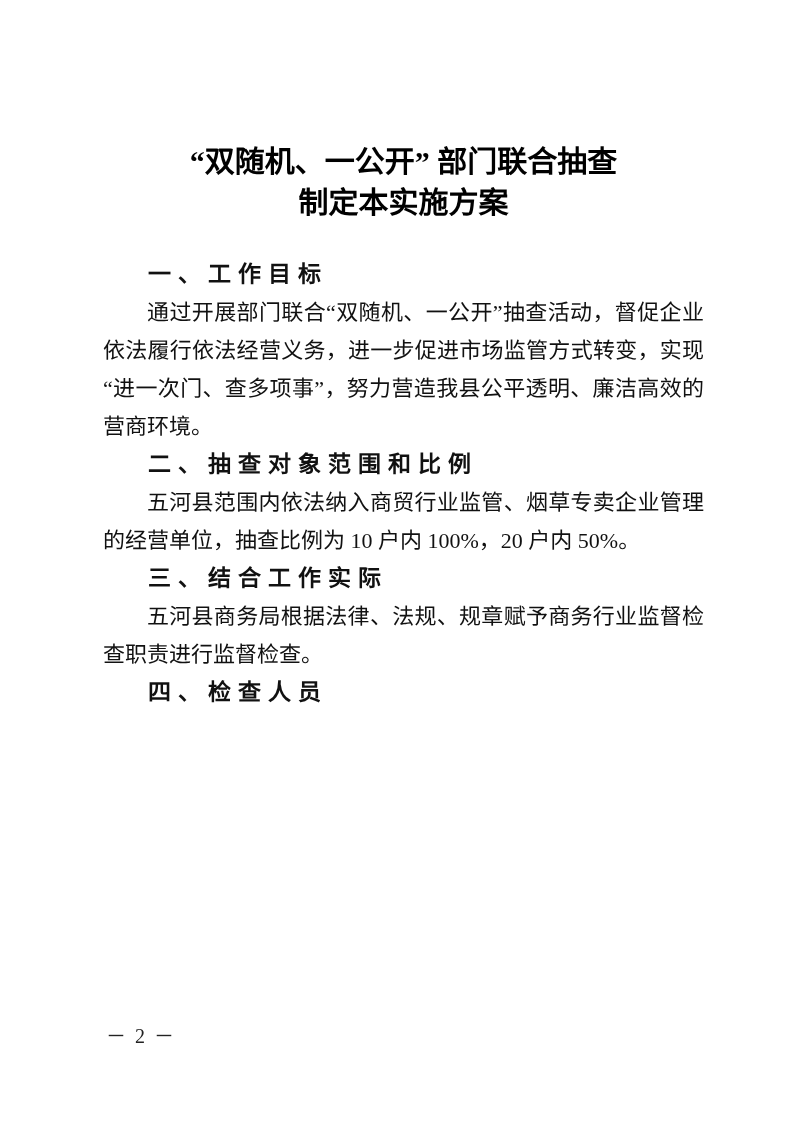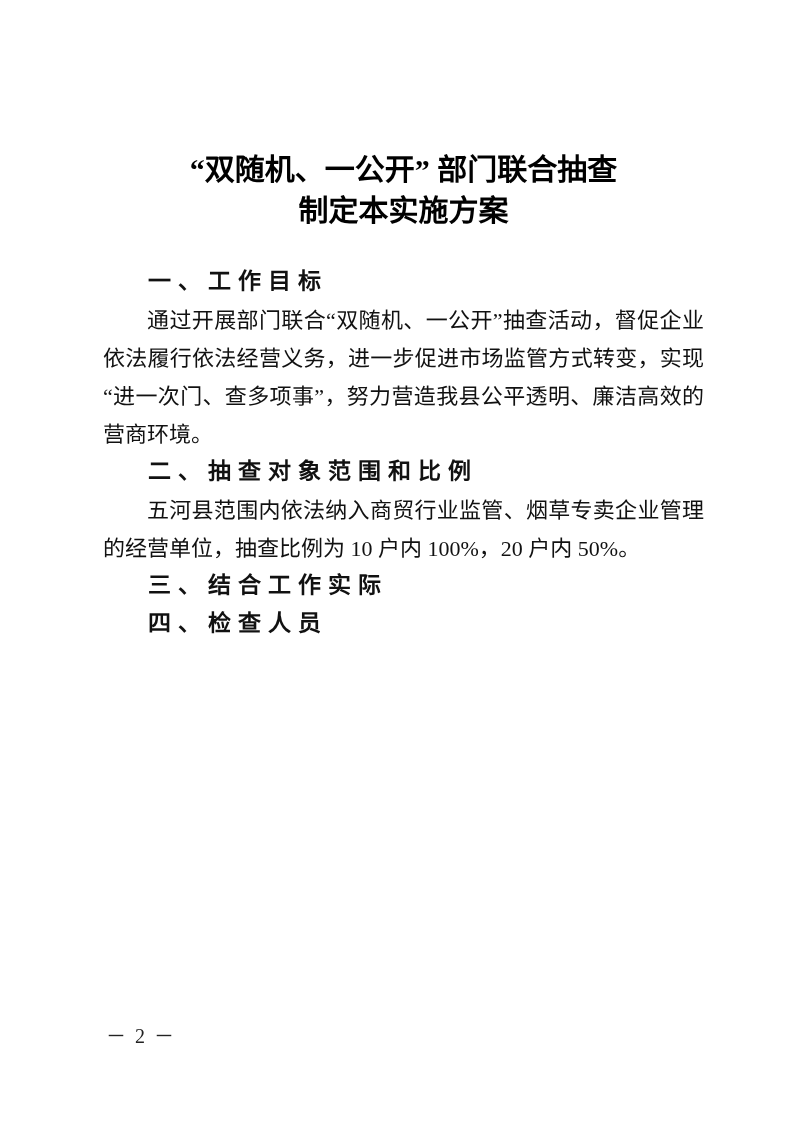--- a/index.html
+++ b/index.html
@@ -15,21 +15,21 @@
     overflow: hidden;
     color: #111111;
   }
   .content {
     position: absolute;
     left: 103px;
     top: 141px;
     width: 601px;
   }
   .title {
-    margin: 8px;
+    margin: 0;
     font-family: "Liberation Serif", serif;
     font-weight: 700;
     font-size: 30px;
     line-height: 41px;
     text-align: center;
     color: #000000;
   }
   .title-line {
     display: block;
     white-space: nowrap;
@@ -42,21 +42,21 @@
   }
   .para {
     margin: 0;
     text-indent: 2em;
     text-align: justify;
     text-justify: inter-character;
     word-break: break-all;
   }
   .heading {
     margin: 0;
-    font-family: Liberation Mono, monospace;
+    font-family: Liberation Serif, serif;
     font-weight: 700;
     font-size: 23px;
     line-height: 38px;
     letter-spacing: 7px;
     padding-left: 45px;
     white-space: nowrap;
   }
   .page-num {
     position: absolute;
     left: 106px;
@@ -76,17 +76,18 @@
     <h1 class="title">
       <span class="title-line">“双随机、一公开” 部门联合抽查</span>
       <span class="title-line">制定本实施方案</span>
     </h1>
     <div class="doc-body" id="doc-body">
         <h2 class="heading">一、工作目标</h2>
         <p class="para">通过开展部门联合“双随机、一公开”抽查活动，督促企业依法履行依法经营义务，进一步促进市场监管方式转变，实现“进一次门、查多项事”，努力营造我县公平透明、廉洁高效的营商环境。</p>
         <h2 class="heading">二、抽查对象范围和比例</h2>
         <p class="para">五河县范围内依法纳入商贸行业监管、烟草专卖企业管理的经营单位，抽查比例为 10 户内 100%，20 户内 50%。</p>
         <h2 class="heading">三、结合工作实际</h2>
+        <p class="para">五河县商务局根据法律、法规、规章赋予商务行业监督检查职责进行监督检查。</p>
         <h2 class="heading">四、检查人员</h2>
       </div>
   </div>
   <div class="page-num">－ 2 －</div>
 </div>
 
 </body></html>

